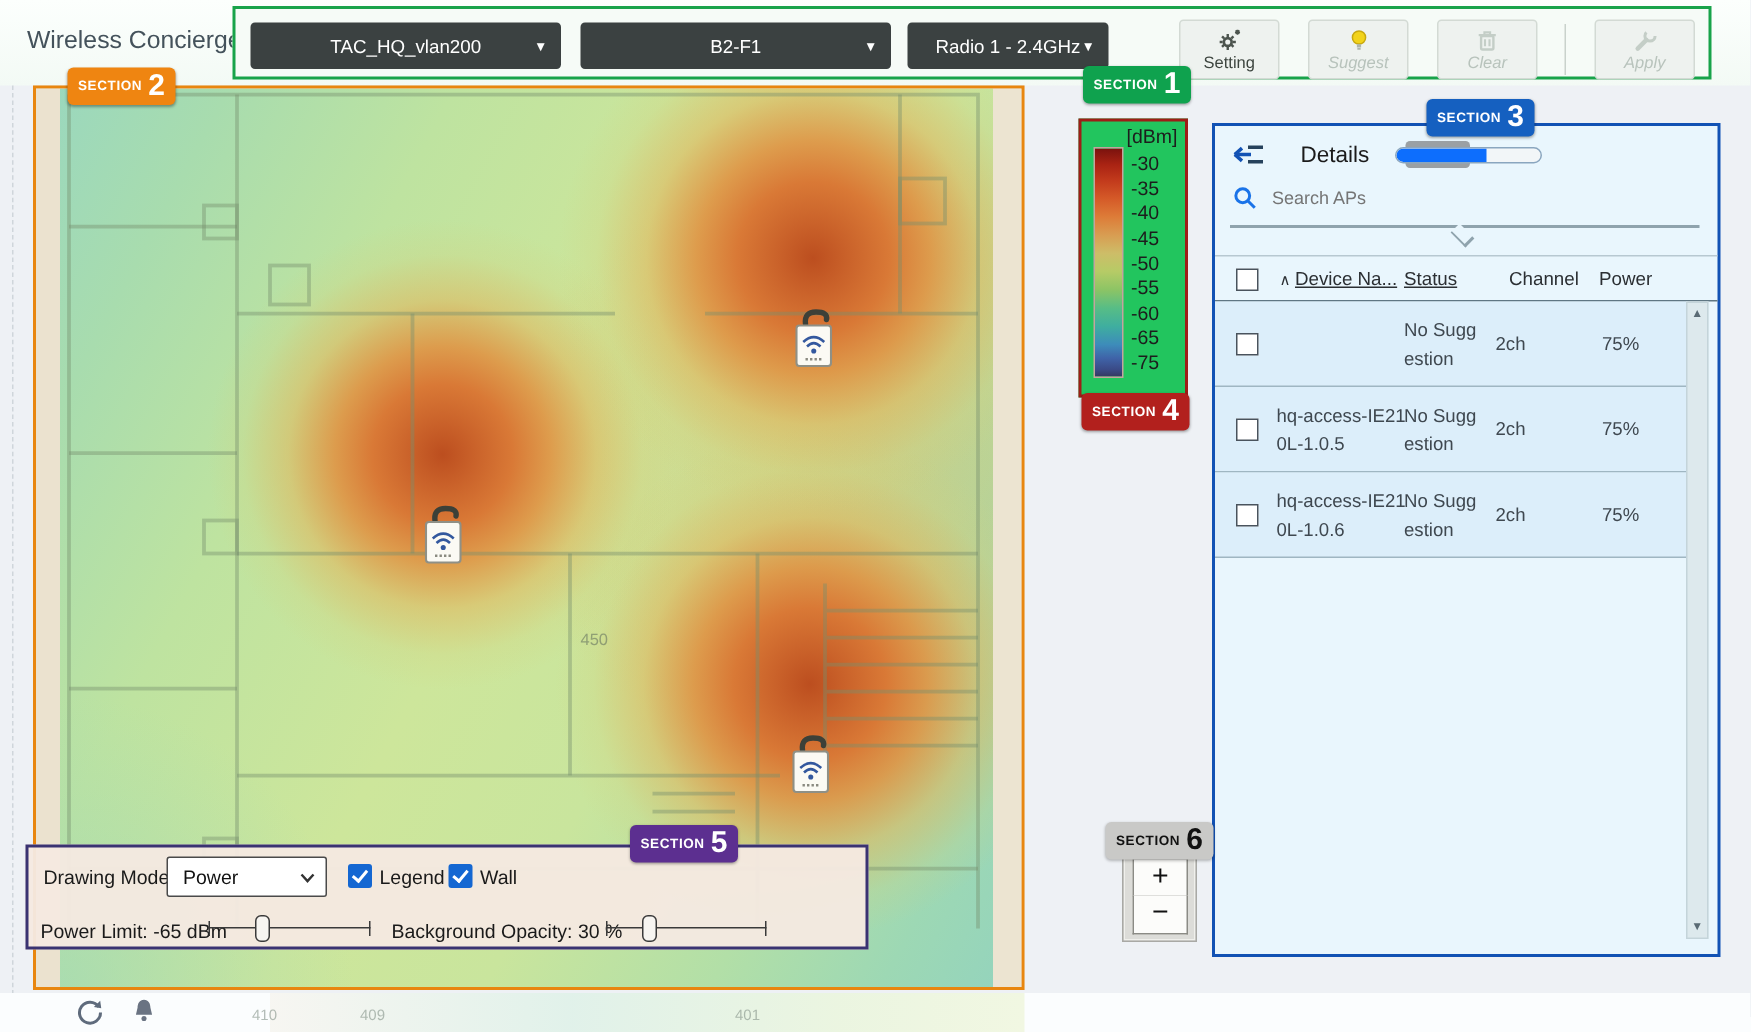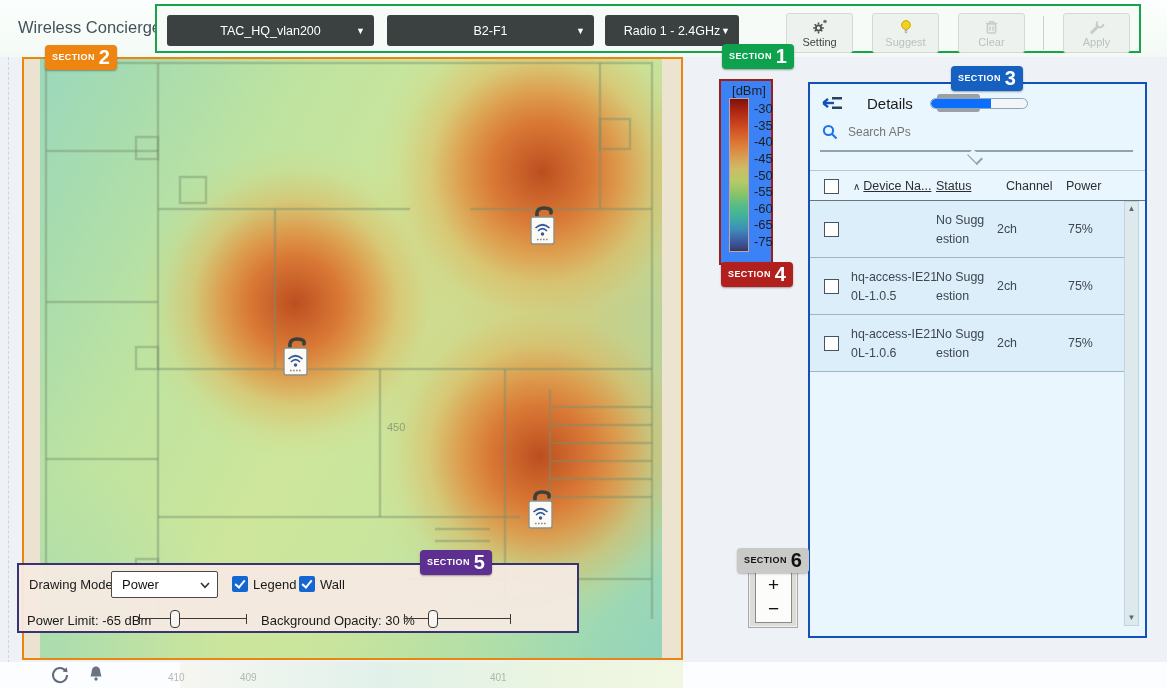--- a/index.html
+++ b/index.html
@@ -13,22 +13,22 @@
   .app-title { position:absolute; left:18px; top:18px; font-size:16.5px; color:#44525b; }
   .left-dash { position:absolute; left:8px; top:57px; height:631px; border-left:1px dashed rgba(150,162,172,.35); }
 
   
   .s1-box { position:absolute; left:155px; top:4px; width:986px; height:49px;
     border:2px solid #18a34a; background:#f6fbf7; }
   .s2-box { position:absolute; left:22px; top:57px; width:661px; height:603px;
     border:2px solid #e8860f; background:#ece3d0; overflow:hidden; }
   .s3-box { position:absolute; left:808px; top:82px; width:339px; height:556px;
     border:2px solid #1252b4; background:#e9f6fd; }
-  .s4-box { position:absolute; left:719px; top:79px; width:54px; height:186px;
-    border:2px solid #9e1d17; background:#3b82f6; }
+  .s4-box { position:absolute; left:719px; top:79px; width:73px; height:186px;
+    border:2px solid #9e1d17; background:#22c55e; }
   .s5-box { position:absolute; left:17px; top:563px; width:562px; height:70px;
     border:2px solid #3a3372; background:rgba(245,233,225,.96); z-index:20; }
   .s6-box { position:absolute; left:748px; top:566px; width:50px; height:62px;
     background:#dcdcd8; border:1px solid #a9a9a5; box-shadow:inset 0 0 0 1px #f0f0ec; }
 
   
   .sbadge { position:absolute; z-index:50; display:flex; align-items:center; gap:4px;
     padding:1px 7px 2px; border-radius:4px; color:#fff; box-shadow:0 1px 2px rgba(0,0,0,.35); }
   .sbadge .w { font-size:9px; font-weight:bold; letter-spacing:.4px; }
   .sbadge .n { font-size:20px; font-weight:bold; line-height:22px; }
@@ -42,21 +42,21 @@
   
   .dd { position:absolute; top:9px; height:31px; background:#3b4141; border-radius:3px;
     color:#fff; font-size:12.5px; display:flex; align-items:center; justify-content:center; cursor:pointer; }
   .dd .arr { position:absolute; right:9px; font-size:9px; color:#fff; }
   .dd1 { left:10px;  width:207px; }
   .dd2 { left:230px; width:207px; }
   .dd3 { left:448px; width:134px; }
   .tbtn { position:absolute; top:7px; width:67px; height:40px; background:#eef2ef;
     border:1px solid #d3dad4; border-radius:3px; display:flex; flex-direction:column;
     align-items:center; justify-content:center; gap:1px; font-size:11px; color:#3d453f; cursor:pointer; }
-  .tbtn.disabled { color:#b8c3bc; }
+  .tbtn.disabled { color:#b8c3bc;font-style:italic; }
   .tbtn svg { display:block; }
   .btn-setting { left:629px; } .btn-suggest { left:715px; } .btn-clear { left:801px; } .btn-apply { left:906px; }
   .tb-divider { position:absolute; left:886px; top:10px; height:34px; border-left:1px solid #c9d2cc; }
 
   
   .strip-l { position:absolute; left:0; top:0; width:16px; height:599px; background:#ebe2cf; }
   .strip-r { position:absolute; left:638px; top:0; width:19px; height:599px; background:#ece4d1; }
   .heat { position:absolute; left:16px; top:0; width:622px; height:599px;
     background:
       radial-gradient(circle 195px at 502px 113px, #bc4e1f 0%, #ca622a 12%, #d97936 26%, rgba(224,146,66,.88) 40%, rgba(225,180,90,.55) 57%, rgba(214,206,120,.22) 74%, rgba(214,206,120,0) 87%),

